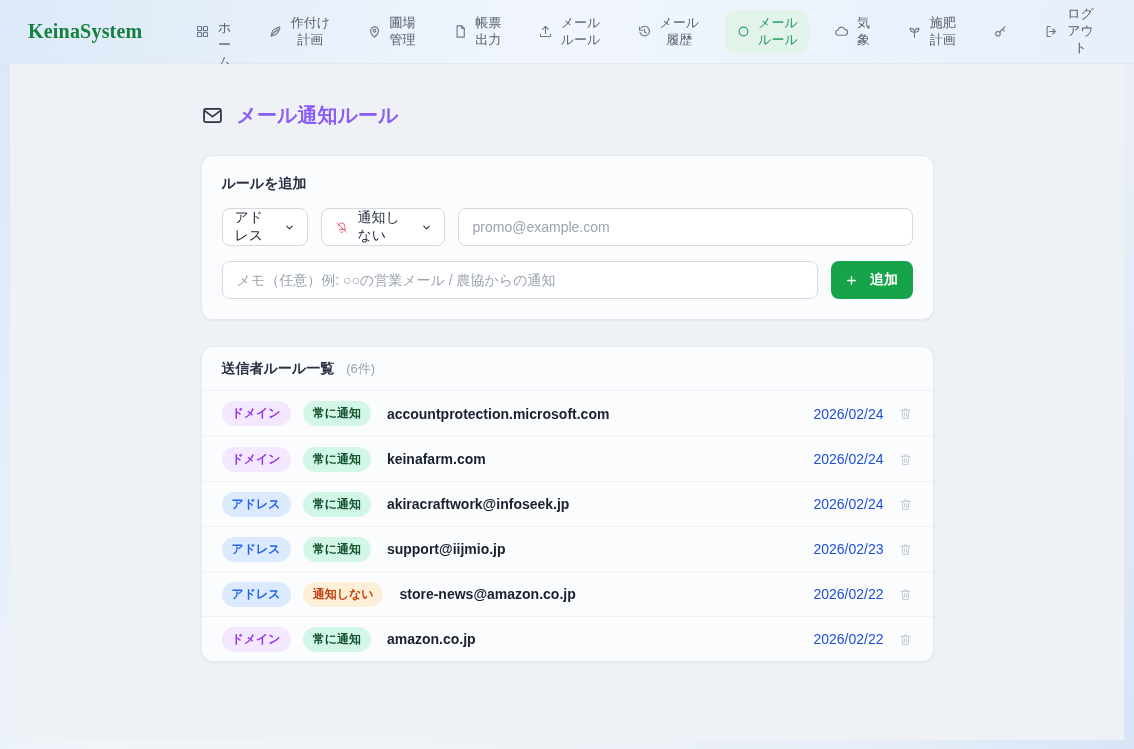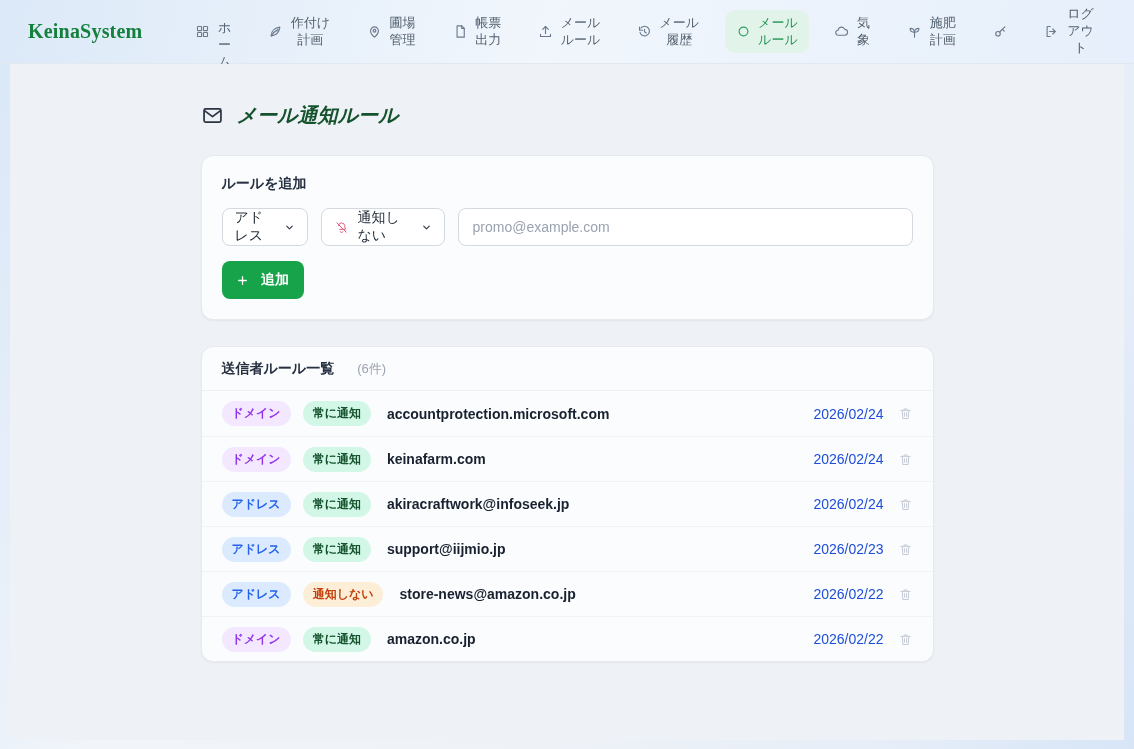--- a/index.html
+++ b/index.html
@@ -44,21 +44,21 @@
   
   .main {
     position:absolute; top:64px; left:10px; right:10px; bottom:9px;
     background:#eef1f5;
   }
   .content { width:733px; margin:0 auto; padding-top:38px; }
 
   .page-title-row { display:flex; align-items:center; gap:13px; }
   .page-title-row .title-icon { color:#2b3442; }
   .page-title-row .title-icon svg { width:23px; height:23px; }
-  .page-title { font-size:20px; font-weight:700; color:#14532d;font-style:italic; }
+  .page-title { font-size:20px; font-weight:700; color:#8b5cf6; }
 
   .card {
     background:#fbfcfd; border:1px solid #e6e9ee; border-radius:12px;
     box-shadow:0 1px 2px rgba(20,30,50,.05); margin-top:26px;
   }
   .card-add { padding:19px 20px 20px; }
   .card-heading { font-size:14px; font-weight:700; color:#273142; }
 
   .form-row { display:flex; gap:13px; margin-top:15px; }
   .selectbox {
@@ -82,21 +82,21 @@
 
   .btn-add {
     width:82px; height:38px; background:#16a34a; border:none; border-radius:8px;
     color:#fff; font-size:14px; font-weight:700; display:flex; align-items:center;
     justify-content:center; gap:12px; cursor:pointer; font-family:inherit;
   }
   .btn-add .plus svg { width:13px; height:13px; stroke-width:2.4; }
 
   
   .list-header {
-    display:flex; align-items:baseline; gap:23px; padding:13px 20px 12px;
+    display:flex; align-items:baseline; gap:12px; padding:13px 20px 12px;
     border-bottom:1px solid #edf0f4;
   }
   .list-title { font-size:14px; font-weight:700; color:#273142; }
   .list-count { font-size:13px; color:#9aa3af; }
 
   .rule-row { height:45px; display:flex; align-items:center; padding:0 20px; border-top:1px solid #f0f2f5; }
   .rule-row:first-of-type { border-top:none; }
   .badge {
     font-size:12px; font-weight:600; padding:4px 10px; border-radius:999px; white-space:nowrap;
   }
@@ -273,20 +273,21 @@
             <svg viewBox="0 0 24 24">
                 <path d="m6 9 6 6 6-6"></path>
               </svg>
           </span>
         </div>
 
         <input class="textfield" type="text" placeholder="promo@example.com" style="">
       </div>
 
       <div class="form-row">
+        <input class="textfield" type="text" placeholder="メモ（任意）例: ○○の営業メール / 農協からの通知" style="">
         <button class="btn-add">
           <span class="plus">
             <svg viewBox="0 0 24 24">
                 <path d="M12 5v14M5 12h14"></path>
               </svg>
           </span>
           <span>追加</span>
         </button>
       </div>
     </section>

